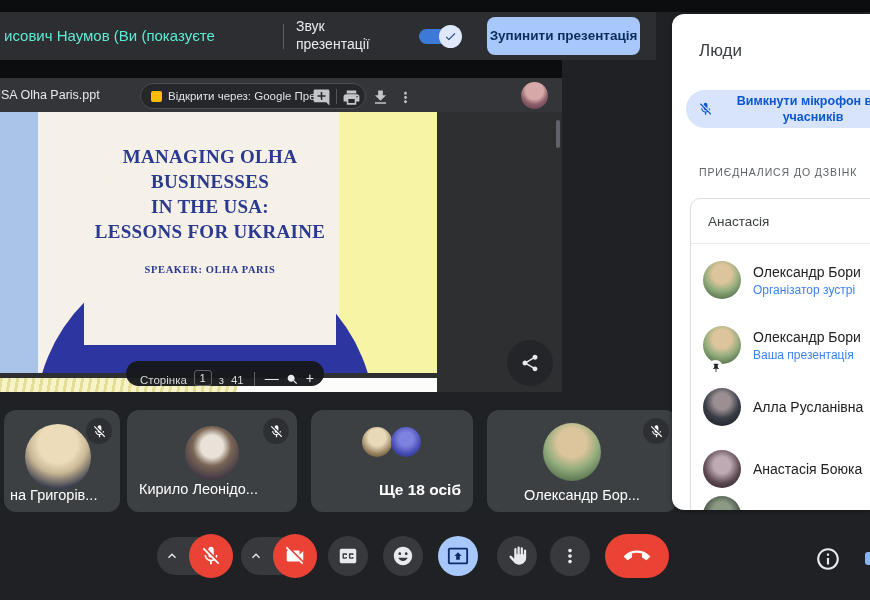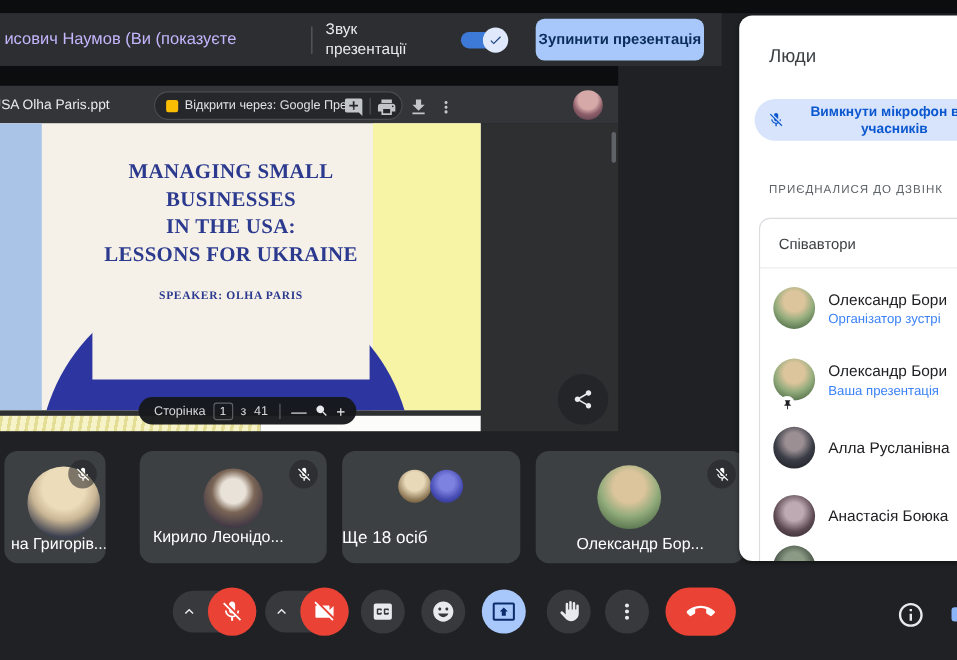--- a/index.html
+++ b/index.html
@@ -4,21 +4,21 @@
 <style>
   html,body{margin:0;padding:0;background:#000;}
   .app{position:relative;width:870px;height:600px;background:#1f2124;overflow:hidden;
        font-family:"Liberation Sans",sans-serif;-webkit-font-smoothing:antialiased;}
   svg{display:block;}
   
   .top-strip{position:absolute;left:0;top:0;width:870px;height:12px;background:#0c0d0f;}
   .gap-strip{position:absolute;left:0;top:60px;width:562px;height:18px;background:#0c0d0f;}
   
   .present-banner{position:absolute;left:0;top:12px;width:656px;height:48px;background:#2c2e31;}
-  .presenter-text{position:absolute;left:4px;top:15px;color:#c4b5fd;font-size:15px;white-space:nowrap;}
+  .presenter-text{position:absolute;left:4px;top:15px;color:#5eead4;font-size:15px;white-space:nowrap;}
   .banner-divider{position:absolute;left:283px;top:12px;width:1px;height:25px;background:#5f6368;}
   .audio-label{position:absolute;left:296px;top:6px;width:106px;color:#e8eaed;font-size:14px;line-height:1.28;}
   .audio-toggle{position:absolute;left:419px;top:17px;width:40px;height:15px;border-radius:8px;background:#3d79d6;cursor:pointer;}
   .toggle-thumb{position:absolute;right:-3px;top:-4px;width:23px;height:23px;border-radius:50%;background:#dfe9fb;
                 display:flex;align-items:center;justify-content:center;color:#17427c;}
   .stop-btn{position:absolute;left:487px;top:5px;width:153px;height:38px;background:#a8c7fa;border-radius:8px;
             color:#0a2e5c;font-size:13.5px;font-weight:700;display:flex;align-items:center;justify-content:center;
             text-align:center;line-height:1.3;cursor:pointer;}
   
   .viewer-toolbar{position:absolute;left:0;top:78px;width:562px;height:34px;background:#333538;}
@@ -45,21 +45,21 @@
   .slide-speaker{position:absolute;left:84px;top:152px;width:252px;text-align:center;color:#2b3a8f;
                  font-family:"Liberation Serif",serif;font-weight:700;font-size:10.5px;letter-spacing:.6px;}
   .slide2-stripes{position:absolute;left:0;top:266px;width:237px;height:14px;
                   background:repeating-linear-gradient(100deg,#e3dd96 0 3px,#f7f3c8 3px 8px);}
   .slide2-white{position:absolute;left:237px;top:266px;width:200px;height:14px;background:#fcfcfa;}
   .scroll-thumb{position:absolute;left:556px;top:8px;width:4px;height:28px;border-radius:2px;background:#5f6368;cursor:pointer;}
   .share-fab{position:absolute;left:507px;top:228px;width:46px;height:46px;border-radius:50%;background:#242528;
              color:#e8eaed;display:flex;align-items:center;justify-content:center;cursor:pointer;}
   
   .page-pill{position:absolute;left:126px;top:361px;height:25px;border-radius:13px;background:rgba(23,24,27,.96);
-             display:flex;align-items:center;color:#d5d7da;font-size:11.5px;padding:0 10px 0 14px;gap:7px;}
+             display:flex;align-items:flex-end;color:#d5d7da;font-size:11.5px;padding:0 10px 0 14px;gap:7px;}
   .page-box{border:1px solid #5f6368;border-radius:3px;padding:1px 5px;font-size:10.5px;color:#e8eaed;}
   .pp-div{width:1px;height:14px;background:#5f6368;margin:0 3px;}
   .pp-btn{color:#e8eaed;font-size:14px;cursor:pointer;display:flex;align-items:center;justify-content:center;}
   
   .tile{position:absolute;top:410px;height:102px;background:#3c4043;border-radius:12px;overflow:hidden;cursor:pointer;}
   .tile-avatar{position:absolute;border-radius:50%;}
   .tile-name{position:absolute;color:#fff;font-size:14.5px;font-weight:400;white-space:nowrap;}
   .mic-badge{position:absolute;top:8px;right:8px;width:26px;height:26px;border-radius:50%;background:rgba(32,33,36,.55);
              color:#fff;display:flex;align-items:center;justify-content:center;}
   .av-blonde{background:radial-gradient(circle at 50% 30%,#ecdcba 0 34%,#c9b694 52%,#3c4050 78%,#2e3240 100%);}
@@ -212,21 +212,21 @@
     </svg>
   <div class="tb-avatar"></div>
 
   <div class="viewer-body">
     <div class="slide">
       <div class="slide-stripe"></div>
       <div class="slide-yellow"></div>
       <div class="slide-circle"></div>
       <div class="slide-arch"></div>
       <div class="slide-title">
-        <div>MANAGING SMALL</div>
+        <div>MANAGING OLHA</div>
         <div>BUSINESSES</div>
         <div>IN THE USA:</div>
         <div>LESSONS FOR UKRAINE</div>
       </div>
       <div class="slide-speaker">SPEAKER: OLHA PARIS</div>
     </div>
     <div class="slide2-stripes"></div>
     <div class="slide2-white"></div>
     <div class="scroll-thumb"></div>
     <div class="share-fab">
@@ -244,42 +244,42 @@
     <span class="pp-div"></span>
     <span class="pp-btn">—</span>
     <span class="pp-btn">
       <svg width="13" height="13">
           <use href="#i-search"></use>
         </svg>
     </span>
     <span class="pp-btn">+</span>
   </div>
 
-  <div class="tile" style="left:4px;width:92px">
+  <div class="tile" style="left:4px;width:116px">
     <div class="tile-avatar av-blonde" style="left:21px;top:14px;width:66px;height:66px"></div>
     <div class="mic-badge">
         <svg width="15" height="15">
           <use href="#i-micoff"></use>
         </svg>
       </div>
     <div class="tile-name" style="left:6px;bottom:9px">на Григорів...</div>
   </div>
   <div class="tile" style="left:127px;width:170px">
     <div class="tile-avatar av-kyrylo" style="left:58px;top:16px;width:54px;height:54px"></div>
     <div class="mic-badge">
         <svg width="15" height="15">
           <use href="#i-micoff"></use>
         </svg>
       </div>
     <div class="tile-name" style="left:12px;bottom:15px">Кирило Леонідо...</div>
   </div>
   <div class="tile" style="left:311px;width:162px">
     <div class="tile-avatar av-more1" style="left:51px;top:17px;width:30px;height:30px"></div>
     <div class="tile-avatar av-more2" style="left:80px;top:17px;width:30px;height:30px"></div>
-    <div class="tile-name" style="left:0;right:12px;bottom:13px;text-align:left;font-size:15.5px;font-weight:400">Ще 18 осіб</div>
+    <div class="tile-name" style="left:0;right:12px;bottom:13px;text-align:right;font-size:15.5px;font-weight:700">Ще 18 осіб</div>
   </div>
   <div class="tile" style="left:487px;width:190px">
     <div class="tile-avatar av-oleksandr" style="left:56px;top:13px;width:58px;height:58px"></div>
     <div class="mic-badge">
         <svg width="15" height="15">
           <use href="#i-micoff"></use>
         </svg>
       </div>
     <div class="tile-name" style="left:0;right:0;bottom:9px;text-align:center">Олександр Бор...</div>
   </div>
@@ -342,21 +342,21 @@
   <div class="people-panel">
     <div class="panel-title">Люди</div>
     <div class="mute-all">
       <svg width="18" height="18">
           <use href="#i-micoff"></use>
         </svg>
       <div class="mute-all-text">Вимкнути мікрофон всіх учасників</div>
     </div>
     <div class="joined-label">ПРИЄДНАЛИСЯ ДО ДЗВІНК</div>
     <div class="collab-box">
-      <div class="collab-header">Співавтори</div>
+      <div class="collab-header">Анастасія</div>
       <div class="collab-divider"></div>
 
       <div class="p-row r1">
         <div class="p-avatar av-oleksandr"></div>
         <div class="p-name">Олександр Бори</div>
         <div class="p-sub">Організатор зустрі</div>
       </div>
       <div class="p-row r2">
         <div class="p-avatar av-oleksandr">
           <div class="pin-badge">

